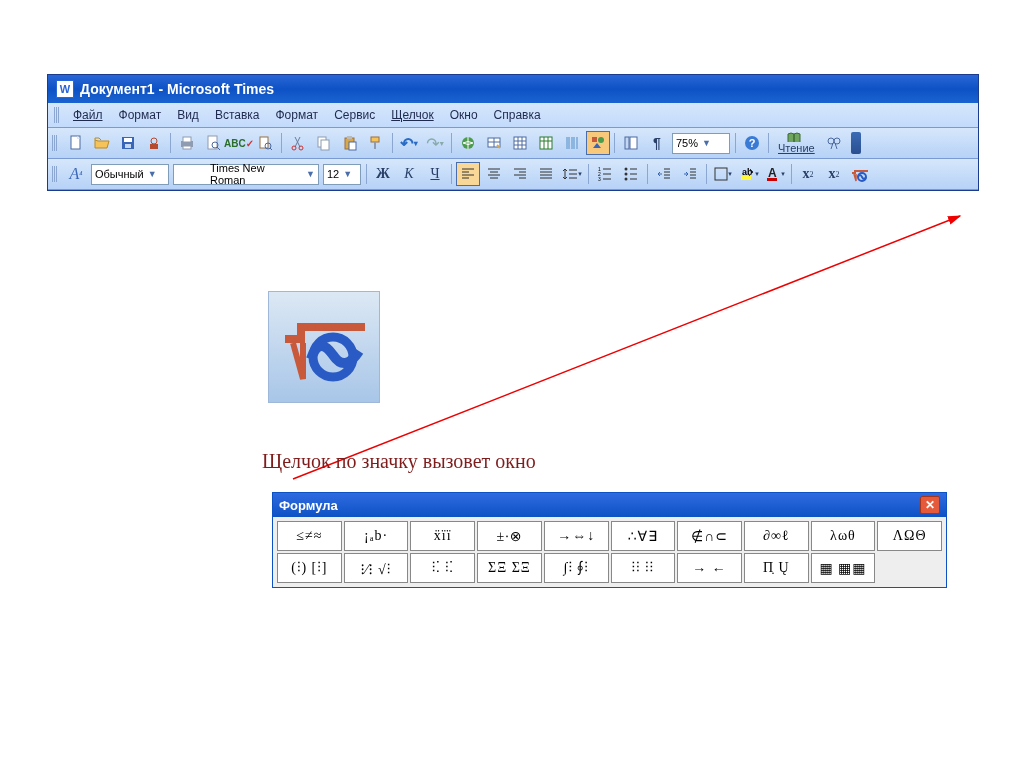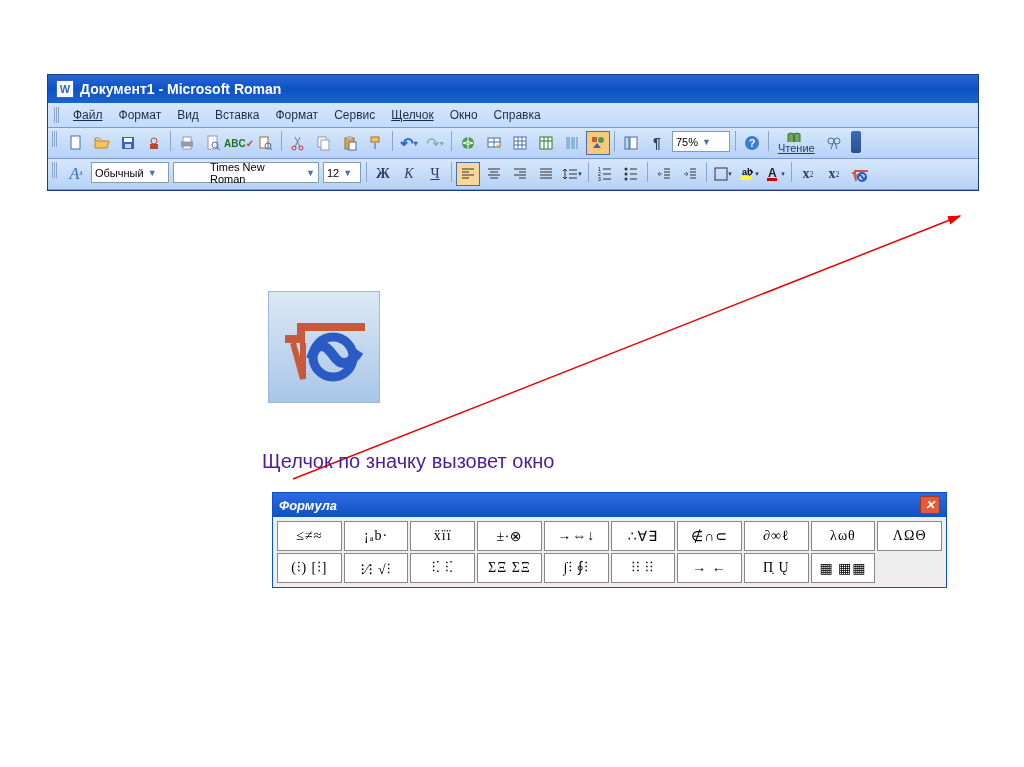--- a/index.html
+++ b/index.html
@@ -57,21 +57,21 @@
   }
   .menu-item {
     padding: 2px 8px;
     cursor: default;
   }
   .menu-item u { text-decoration: underline; }
   .toolbar {
     background: linear-gradient(to bottom, #d6e7fb 0%, #b6d2f7 100%);
     padding: 3px 4px;
     display: flex;
-    align-items: flex-start;
+    align-items: center;
     border-bottom: 1px solid #7a9ad1;
     font-size: 11px;
   }
   .tb-btn {
     width: 22px;
     height: 22px;
     margin: 0 1px;
     display: inline-flex;
     align-items: center;
     justify-content: center;
@@ -146,22 +146,22 @@
     border: 1px solid #9fb8d9;
     display: flex;
     align-items: center;
     justify-content: center;
   }
   .caption {
     position: absolute;
     top: 450px;
     left: 262px;
     font-size: 20px;
-    color: #4c1d95;
-    font-family: Liberation Sans, sans-serif;
+    color: #7f1d1d;
+    font-family: Liberation Serif, serif;
     text-align: center;
   }
   
   .arrow {
     position: absolute;
     top: 211px;
     left: 288px;
     pointer-events: none;
   }
   
@@ -174,21 +174,20 @@
   }
   .fw-title {
     background: linear-gradient(to bottom, #2f6be0 0%, #0d52c5 100%);
     color: #fff;
     font-size: 13px;
     font-weight: bold;
     padding: 3px 6px;
     display: flex;
     align-items: center;
     justify-content: space-between;
-    font-style: italic;
   }
   .fw-close {
     width: 18px;
     height: 16px;
     background: #e55a3a;
     border: 1px solid #a83416;
     color: #fff;
     display: inline-flex;
     align-items: center;
     justify-content: center;
@@ -227,21 +226,21 @@
     border-radius: 2px;
     margin-left: 4px;
   }
 </style>
 </head>
 <body>
 
 <div class="word-window">
   <div class="title-bar">
     <span class="app-icon">W</span>
-    <span>Документ1 - Microsoft Roman</span>
+    <span>Документ1 - Microsoft Times</span>
   </div>
   <div class="menu-bar">
     <div class="menu-grip"></div>
     <span class="menu-item"><u>Файл</u></span>
     <span class="menu-item"><span>Формат</span></span>
     <span class="menu-item"><span>Вид</span></span>
     <span class="menu-item"><span>Вставка</span></span>
     <span class="menu-item"><span>Формат</span></span>
     <span class="menu-item"><span>Сервис</span></span>
     <span class="menu-item"><u>Щелчок</u></span>

